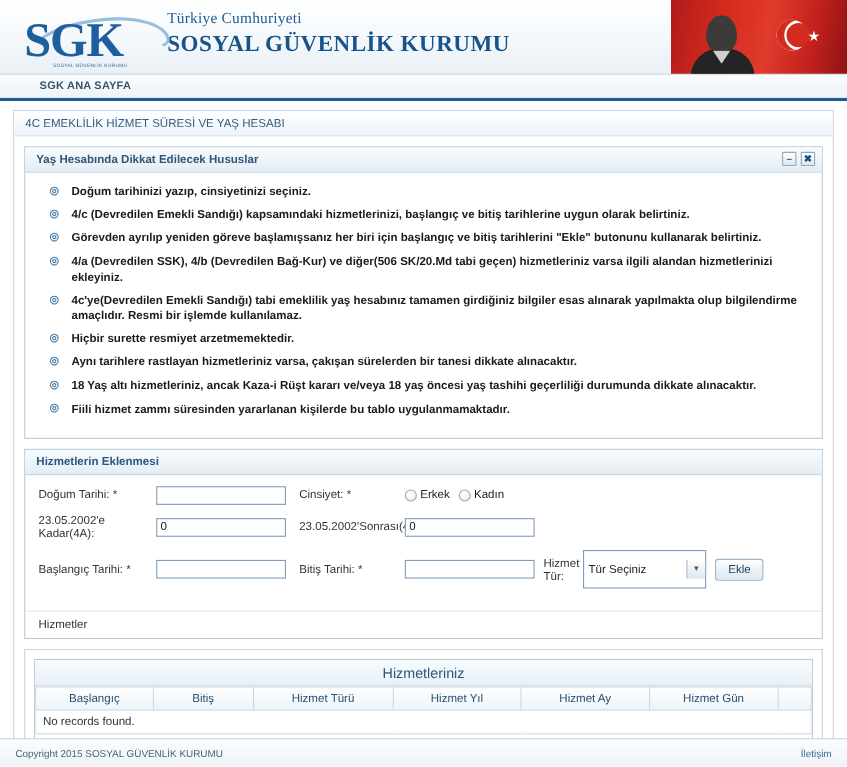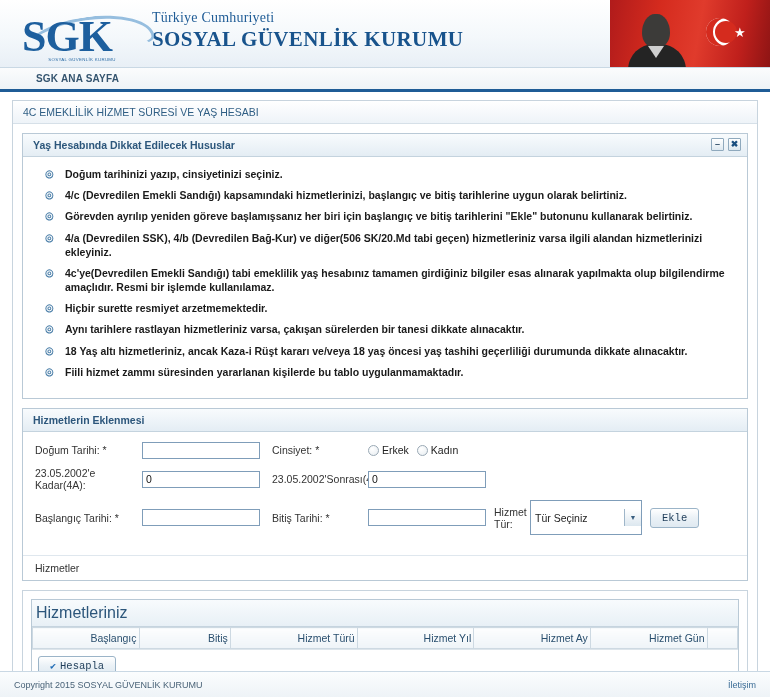--- a/index.html
+++ b/index.html
@@ -281,47 +281,47 @@
     font-size: 7px; color: #3a5f80;
   }
   .btn {
     border: 1px solid #9bb4c8;
     background: linear-gradient(to bottom,#ffffff 0%, #eaf1f6 50%, #dfe9f1 100%);
     border-radius: 3px;
     font-size: 10.5px;
     color: #1f3d59;
     padding: 3px 11px;
     cursor: pointer;
-    font-family: Liberation Mono, monospace;
   }
   .btn-check { display: inline-flex; align-items: center; gap: 4px; }
   .check-mark { color: #1f6bb5; font-size: 10px; }
 
   .subpanel-label {
     border-top: 1px solid #dfe7ee;
     padding: 6px 12px;
     font-size: 10.5px;
     color: #333;
   }
   .grid-title {
     background: linear-gradient(to bottom,#f8fbfd,#e8f0f6);
     border-bottom: 1px solid #c6d4df;
-    font-size: 16px;
+    text-align: center;
+    font-size: 13px;
     color: #2c567b;
     padding: 4px;
   }
   table.grid { width: 100%; border-collapse: collapse; background: #fff; }
   table.grid th {
     background: linear-gradient(to bottom,#fdfefe,#eef4f8);
     border: 1px solid #cdd9e2;
     font-size: 10.5px;
     font-weight: normal;
     color: #2a4f6e;
     padding: 4px 2px;
-    text-align: right;
+    text-align: center;
   }
   table.grid td.norec {
     border: 1px solid #dde5eb;
     border-top: none;
     font-size: 10.5px;
     color: #333;
     padding: 4px 6px;
   }
   .grid-footer {
     border-top: 1px solid #dde5eb;
@@ -469,20 +469,23 @@
                 <tbody>
                     <tr>
                   <th style="width:105px">Başlangıç</th>
                   <th style="width:90px">Bitiş</th>
                   <th style="width:125px">Hizmet Türü</th>
                   <th style="width:115px">Hizmet Yıl</th>
                   <th style="width:115px">Hizmet Ay</th>
                   <th style="width:115px">Hizmet Gün</th>
                   <th style="width:30px"></th>
                 </tr>
+                <tr>
+                  <td class="norec" colspan="7">No records found.</td>
+                </tr>
               </tbody>
                 </table>
               <div class="grid-footer">
                 <button class="btn btn-check">
                   <span class="check-mark">✔</span>
                   <span>Hesapla</span>
                 </button>
               </div>
             </div>
           </div>

